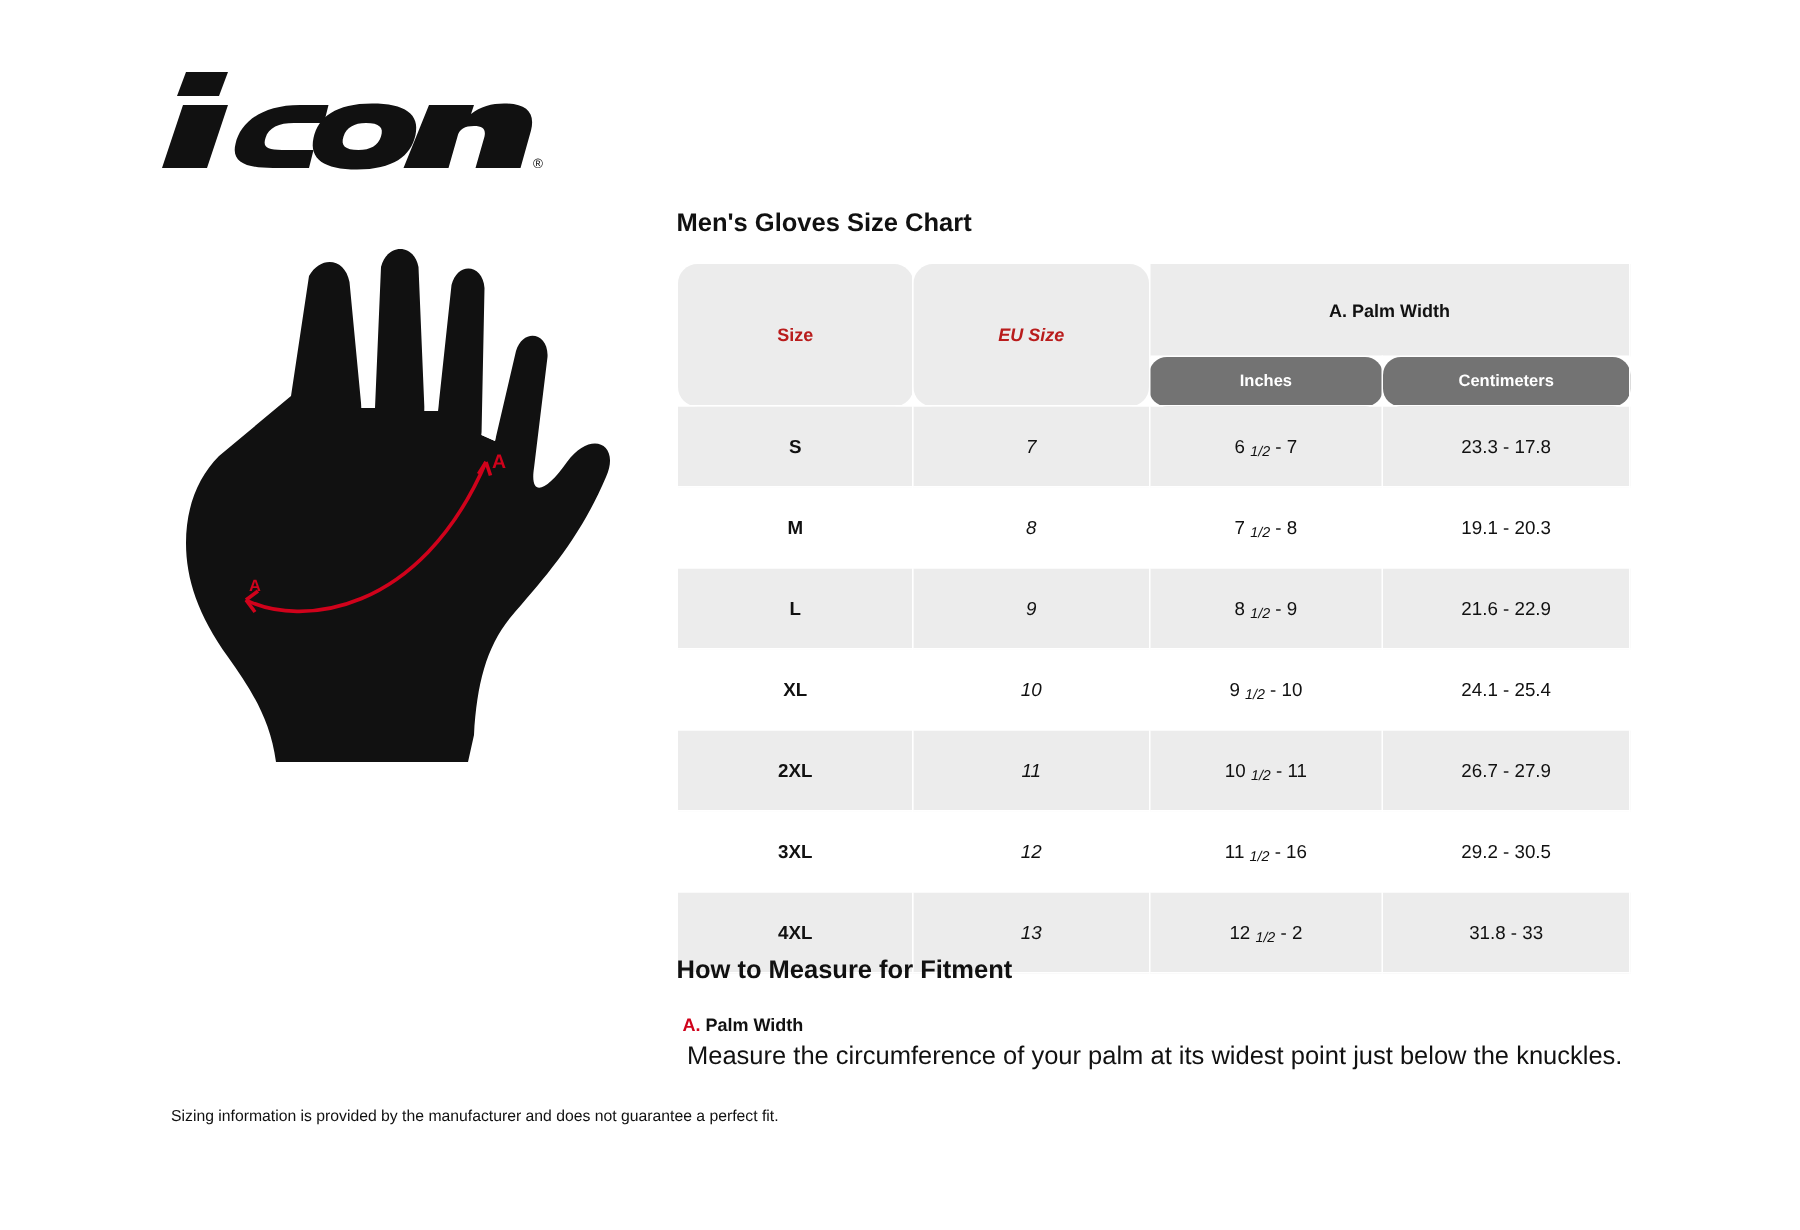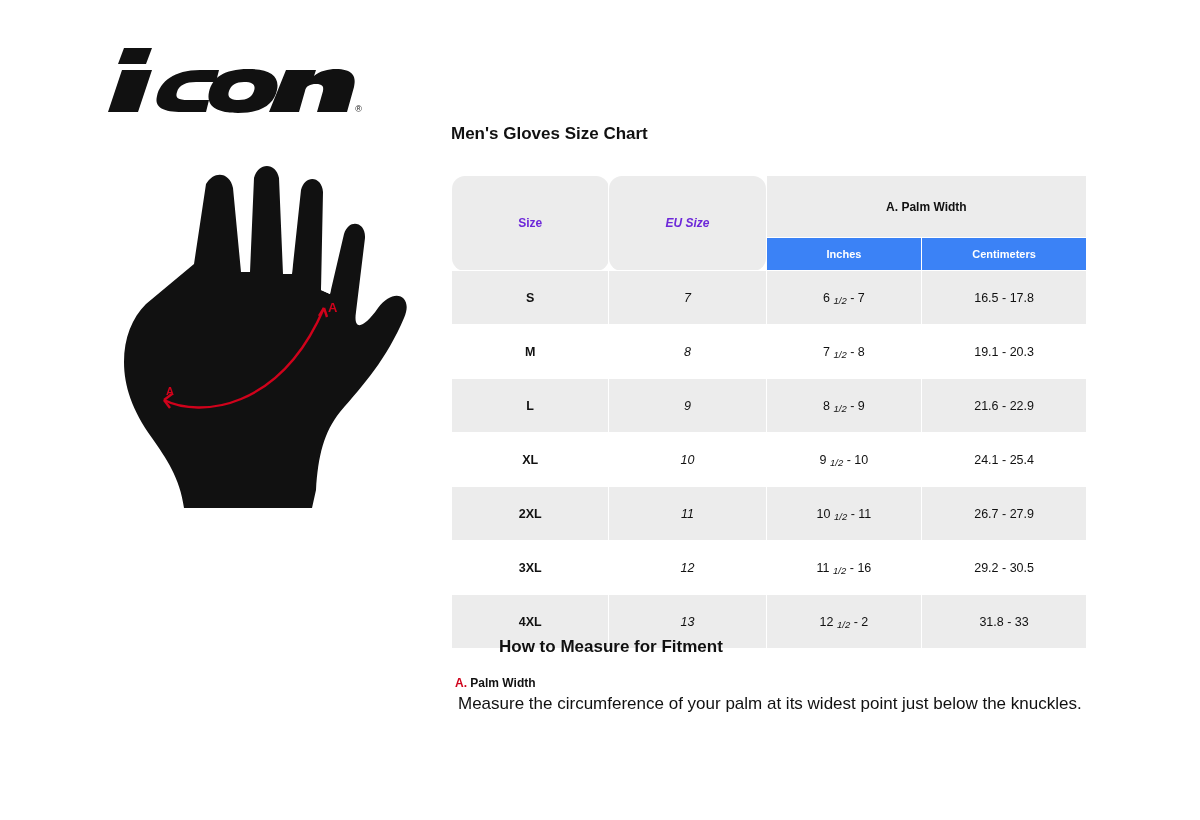--- a/index.html
+++ b/index.html
@@ -46,21 +46,21 @@
     font-weight: bold;
     color: #d0021b;
   }
   .label-a-top { left: 218px; top: 140px; }
   .label-a-bot { left: 56px; top: 225px; font-size: 11px; }
 
   
   .chart-title {
     position: absolute;
     left: 451px;
-    top: 124px;
+    top: 139px;
     font-size: 17px;
     font-weight: bold;
     color: #111;
   }
 
   
   .size-table {
     position: absolute;
     left: 451px;
     top: 175px;
@@ -68,38 +68,39 @@
     border-collapse: collapse;
     font-size: 12px;
   }
   .size-table th, .size-table td {
     border: 1px solid #ffffff;
     text-align: center;
     vertical-align: middle;
   }
   .hdr-plain {
     background: #ececec;
-    color: #6d28d9;
+    color: #b91c1c;
     font-weight: bold;
     height: 74px;
     padding: 10px 6px;
     border-radius: 13px;
   }
   .hdr-group {
     background: #ececec;
     color: #111;
     font-weight: bold;
     height: 48px;
   }
   .hdr-dark {
-    background: #3b82f6;
+    background: #737373;
     color: #ffffff;
     font-weight: bold;
     height: 24px;
     font-size: 11px;
+    border-radius: 12px;
   }
   .size-table tbody td {
     height: 51px;
     font-size: 12.5px;
     color: #111;
   }
   .row-odd td { background: #ececec; }
   .row-even td { background: #ffffff; }
   .col-size { width: 152px; font-weight: bold; }
   .col-eu   { width: 152px; font-style: italic; }
@@ -114,21 +115,20 @@
   }
 
   
   .how-title {
     position: absolute;
     left: 451px;
     top: 637px;
     font-size: 17px;
     font-weight: bold;
     color: #111;
-    margin-left: 48px;
   }
   .how-sub {
     position: absolute;
     left: 455px;
     top: 676px;
     font-size: 12px;
     font-weight: bold;
     color: #111;
   }
   .how-sub .mark { color: #d0021b; }
@@ -199,21 +199,21 @@
     <tr>
       <th class="hdr-dark col-in">Inches</th>
       <th class="hdr-dark col-cm">Centimeters</th>
     </tr>
   </thead>
   <tbody>
     <tr class="row-odd">
       <td class="col-size">S</td>
       <td class="col-eu">7</td>
       <td class="col-in"><span>6</span> <span class="frac">1/2</span> <span>- 7</span></td>
-      <td class="col-cm">16.5 - 17.8</td>
+      <td class="col-cm">23.3 - 17.8</td>
     </tr>
     <tr class="row-even">
       <td class="col-size">M</td>
       <td class="col-eu">8</td>
       <td class="col-in"><span>7</span> <span class="frac">1/2</span> <span>- 8</span></td>
       <td class="col-cm">19.1 - 20.3</td>
     </tr>
     <tr class="row-odd">
       <td class="col-size">L</td>
       <td class="col-eu">9</td>
@@ -248,13 +248,14 @@
 </table>
 
 <div class="how-title">How to Measure for Fitment</div>
 <div class="how-sub">
   <span class="mark">A.</span>
   <span>Palm Width</span>
 </div>
 <div class="how-body">Measure the circumference of your palm at its widest point just below the knuckles.</div>
 
 <div class="footer">
+  <div>Sizing information is provided by the manufacturer and does not guarantee a perfect fit.</div>
 </div>
 
 </body></html>

